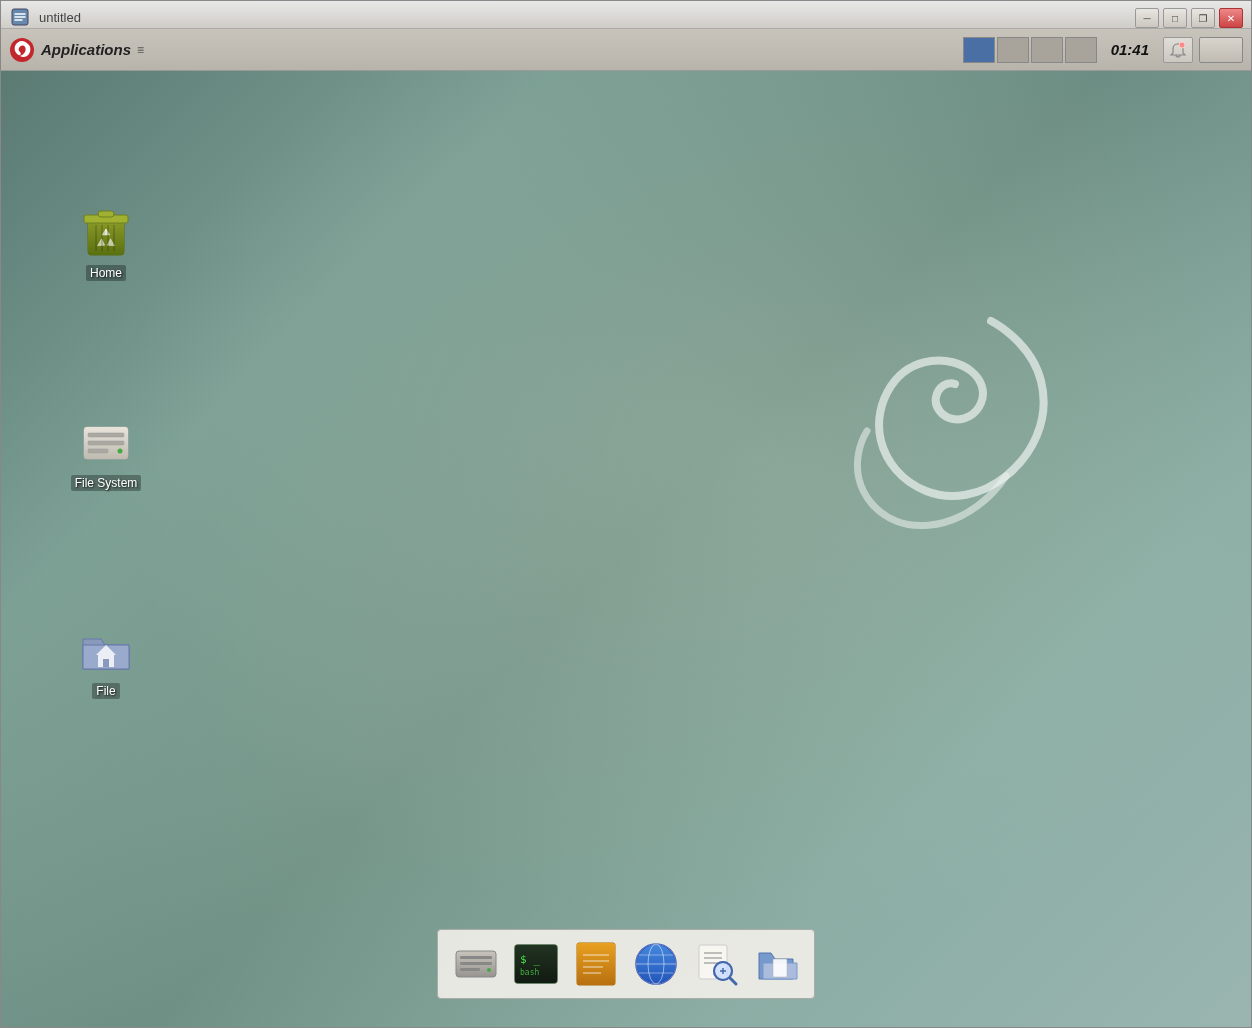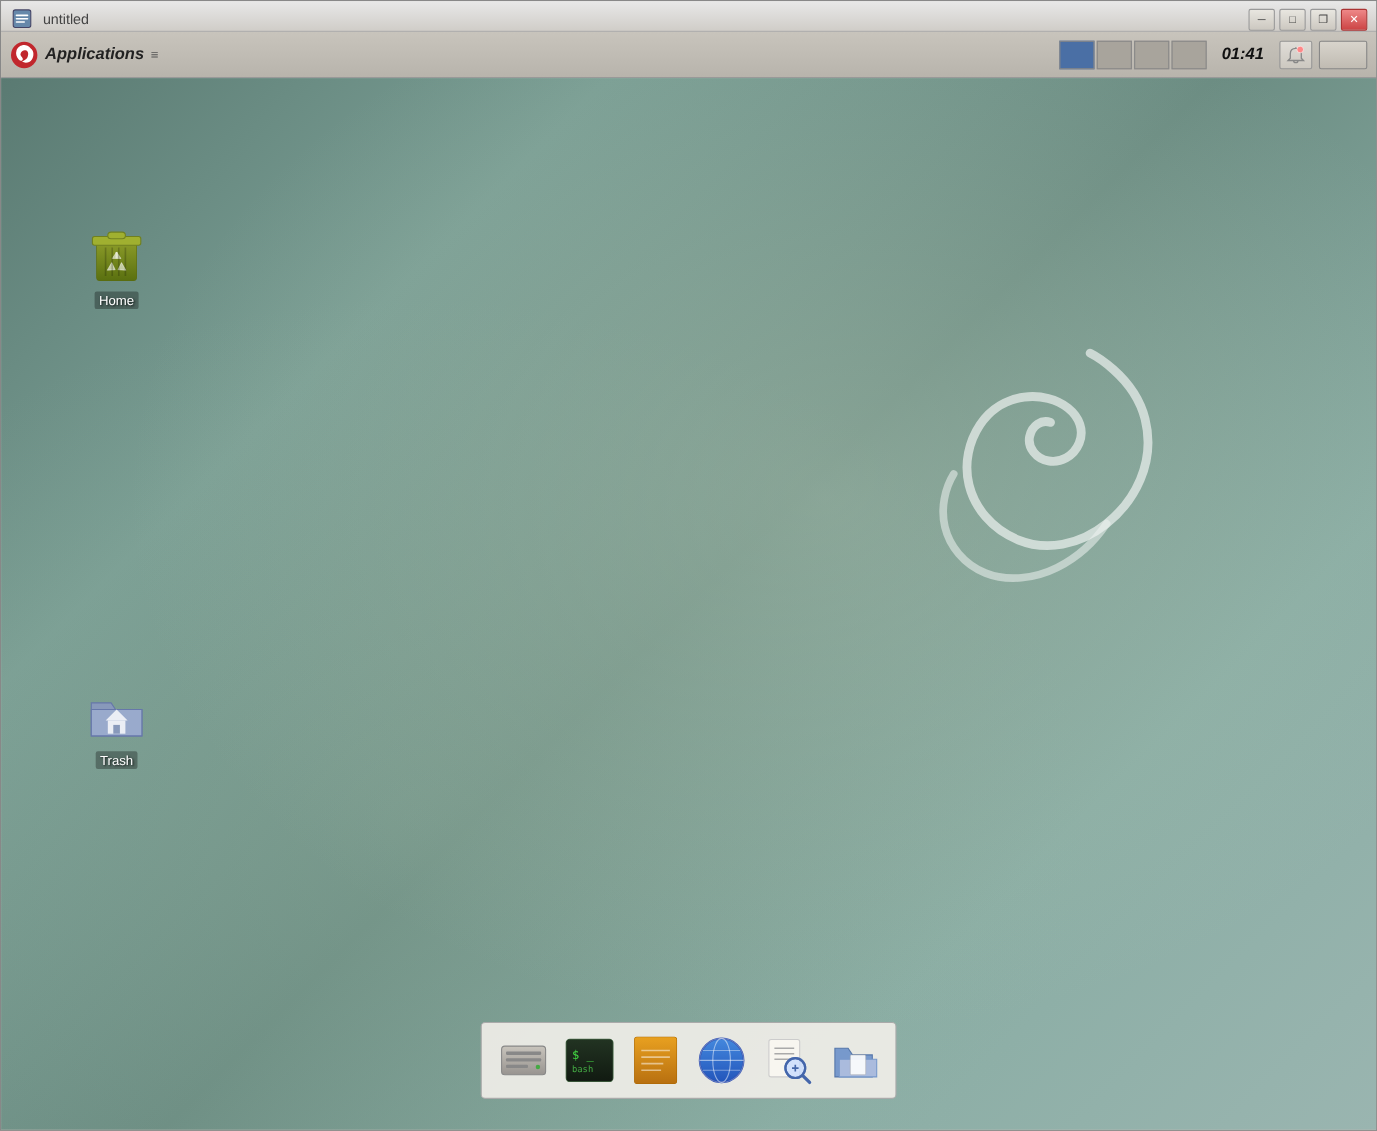--- a/index.html
+++ b/index.html
@@ -296,40 +296,62 @@
 
           <line x1="16" y1="20" x2="16" y2="46" stroke="rgba(0,0,0,0.2)" stroke-width="1.5"></line>
           <line x1="22" y1="20" x2="22" y2="46" stroke="rgba(0,0,0,0.2)" stroke-width="1.5"></line>
           <line x1="28" y1="20" x2="28" y2="46" stroke="rgba(0,0,0,0.2)" stroke-width="1.5"></line>
           <line x1="34" y1="20" x2="34" y2="46" stroke="rgba(0,0,0,0.2)" stroke-width="1.5"></line>
         </svg>
       </div>
       <span class="icon-label">Home</span>
     </div>
 
+    <div class="desktop-icon" style="top:340px;left:60px;">
+      <div class="icon-img">
+        <svg width="52" height="48" viewBox="0 0 52 48">
+
+          <rect x="4" y="8" width="44" height="32" rx="3" fill="#d8d4cc" stroke="#aaa" stroke-width="1"></rect>
+          <rect x="4" y="8" width="44" height="32" rx="3" fill="url(#driveGrad)"></rect>
+          <defs>
+            <linearGradient id="driveGrad" x1="0" y1="0" x2="0" y2="1">
+              <stop offset="0%" stop-color="#e8e4dc"></stop>
+              <stop offset="100%" stop-color="#c0bbb0"></stop>
+            </linearGradient>
+          </defs>
+
+          <rect x="8" y="14" width="36" height="4" rx="1" fill="#aaa8a0" stroke="#999" stroke-width="0.5"></rect>
+          <rect x="8" y="22" width="36" height="4" rx="1" fill="#aaa8a0" stroke="#999" stroke-width="0.5"></rect>
+          <rect x="8" y="30" width="20" height="4" rx="1" fill="#aaa8a0" stroke="#999" stroke-width="0.5"></rect>
+
+          <circle cx="40" cy="32" r="2.5" fill="#44aa44"></circle>
+        </svg>
+      </div>
+      <span class="icon-label">File System</span>
+    </div>
 
     <div class="desktop-icon" style="top:548px;left:60px;">
       <div class="icon-img">
         <svg width="54" height="52" viewBox="0 0 54 52">
 
           <path d="M4 20 L4 44 L50 44 L50 20 L26 20 L22 14 L4 14 Z" fill="#8899bb" stroke="#6677aa" stroke-width="1"></path>
 
           <path d="M4 20 L50 20 L50 44 L4 44 Z" fill="#99aacc" stroke="#6677aa" stroke-width="1"></path>
 
           <g transform="translate(15, 18)">
 
             <polygon points="12,2 22,12 2,12" fill="white" opacity="0.8"></polygon>
 
             <rect x="4" y="12" width="16" height="12" fill="white" opacity="0.8"></rect>
 
             <rect x="9" y="16" width="6" height="8" fill="#8899bb"></rect>
           </g>
         </svg>
       </div>
-      <span class="icon-label">Trash</span>
+      <span class="icon-label">File</span>
     </div>
 
     <div class="bottom-dock">
 
       <div class="dock-item">
         <svg width="46" height="46" viewBox="0 0 46 46">
           <rect x="3" y="10" width="40" height="26" rx="3" fill="url(#dockDriveGrad)" stroke="#888" stroke-width="1"></rect>
           <defs>
             <linearGradient id="dockDriveGrad" x1="0" y1="0" x2="0" y2="1">
               <stop offset="0%" stop-color="#c8c4bc"></stop>

